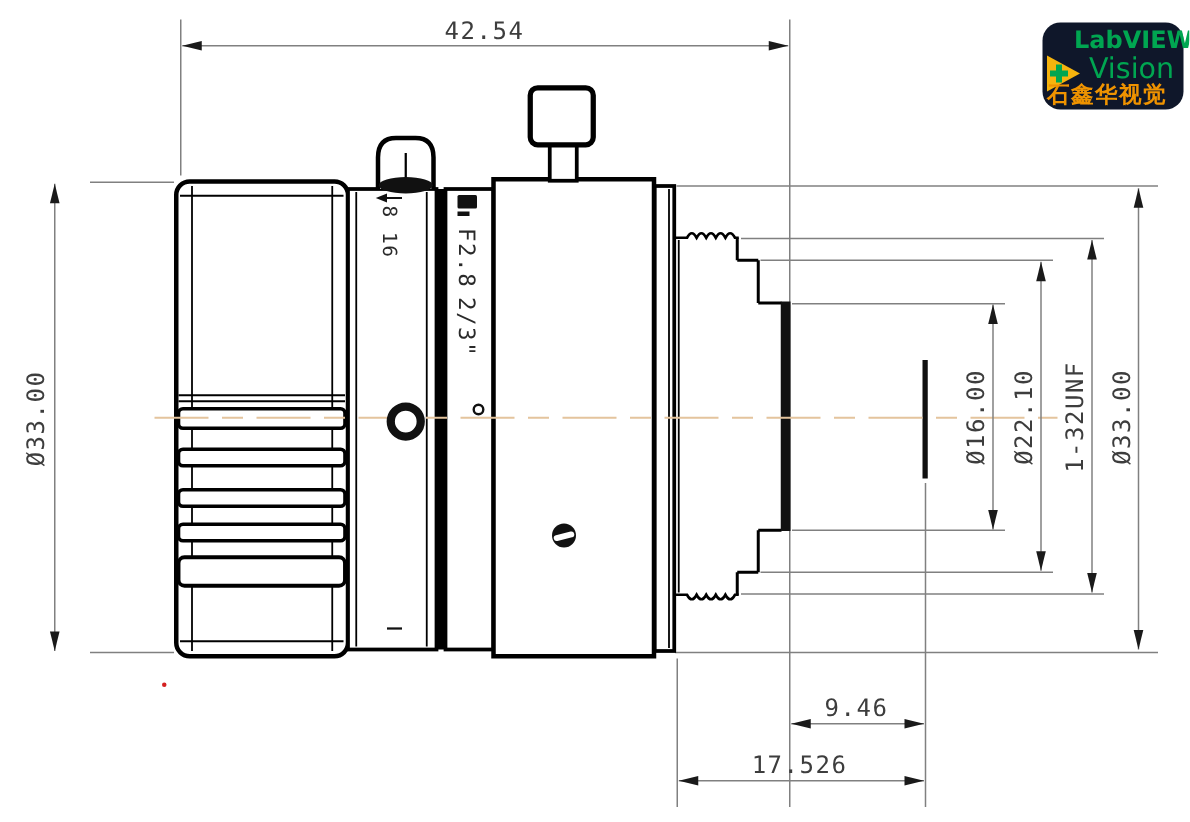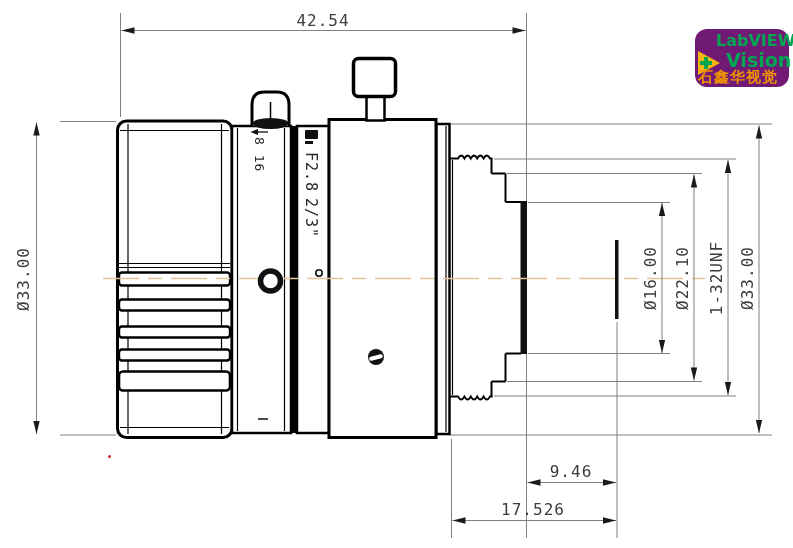--- a/index.html
+++ b/index.html
@@ -2,24 +2,24 @@
 <html><head>
 <meta charset="utf-8">
 <style>
   html,body{margin:0;padding:0;background:#ffffff;}
   #stage{position:relative;width:793px;height:548px;background:#ffffff;overflow:hidden;
          font-family:"DejaVu Sans Mono", monospace;}
   svg{position:absolute;left:0;top:0;}
   svg text{font-family:"DejaVu Sans Mono", monospace;fill:#3d3d3d;letter-spacing:1px;}
   .dimtxt{font-size:16px;}
   .marktxt{fill:#2a2a2a;letter-spacing:1px;}
-  .logo{position:absolute;left:695px;top:29px;width:94px;height:58px;background:#701a75;
+  .logo{position:absolute;left:695px;top:15px;width:94px;height:58px;background:#0f172a;
         border-radius:12px;font-family:"DejaVu Sans", sans-serif;}
   .logo-line1{position:absolute;left:21px;top:2px;font-size:16px;font-weight:bold;color:#00a651;}
-  .logo-line2{position:absolute;left:31px;top:20px;font-size:19px;font-weight:bold;color:#00a651;text-align:right;}
+  .logo-line2{position:absolute;left:31px;top:20px;font-size:19px;font-weight:normal;color:#00a651;text-align:right;}
   .logo-line3{position:absolute;left:3px;top:39px;font-size:15px;font-weight:bold;color:#ef9300;letter-spacing:1px;text-align:right;}
   .logo-play{position:absolute;left:3px;top:22px;width:0;height:0;
              border-left:22px solid #f6b40e;border-top:12px solid transparent;border-bottom:12px solid transparent;}
   .logo-plus-h{position:absolute;left:5px;top:32px;width:12px;height:3.5px;background:#00a651;}
   .logo-plus-v{position:absolute;left:9.2px;top:27.5px;width:3.5px;height:12px;background:#00a651;}
   .red-marker{position:absolute;left:108px;top:455px;width:3px;height:3px;background:#d42020;border-radius:50%;}
 </style>
 </head>
 <body>
 

